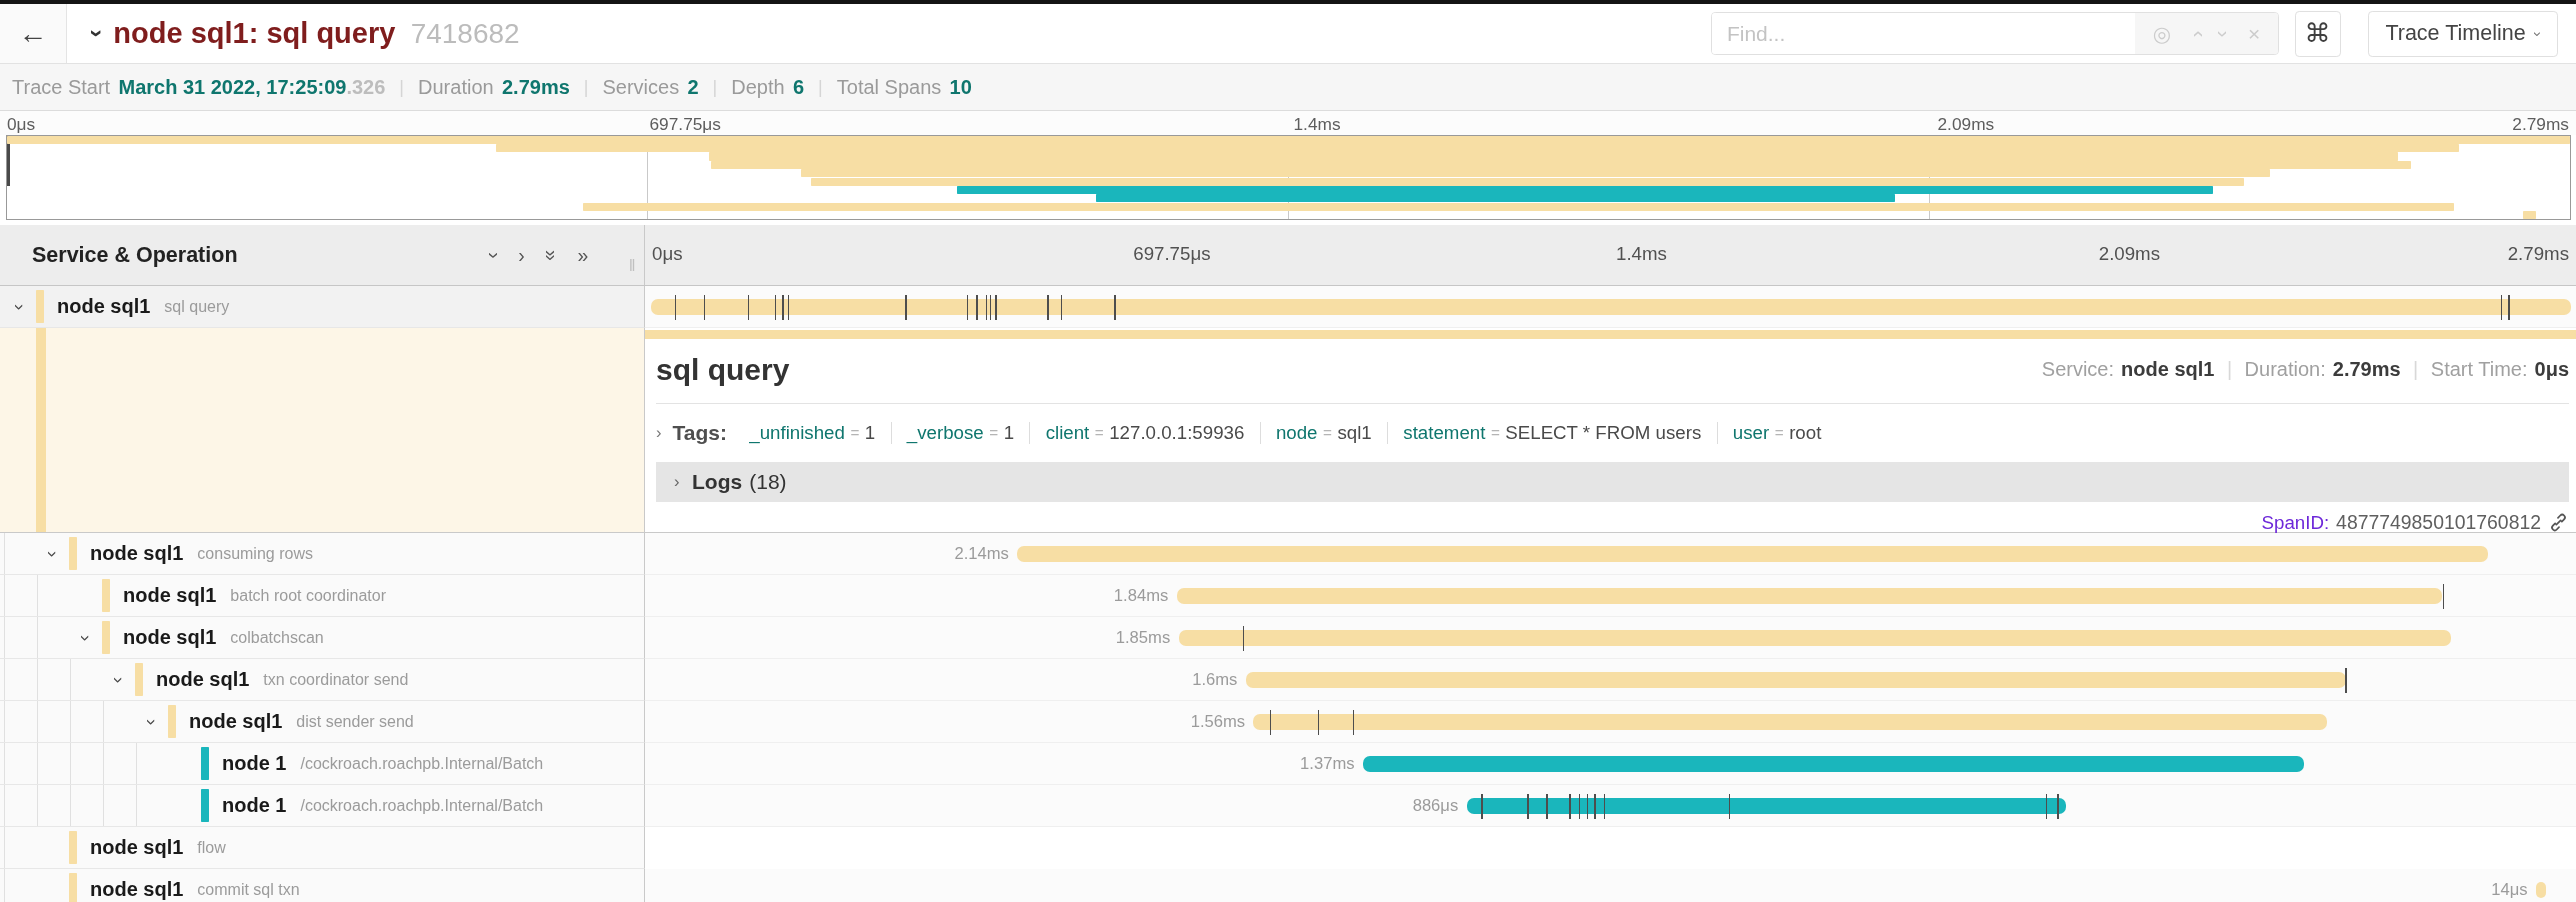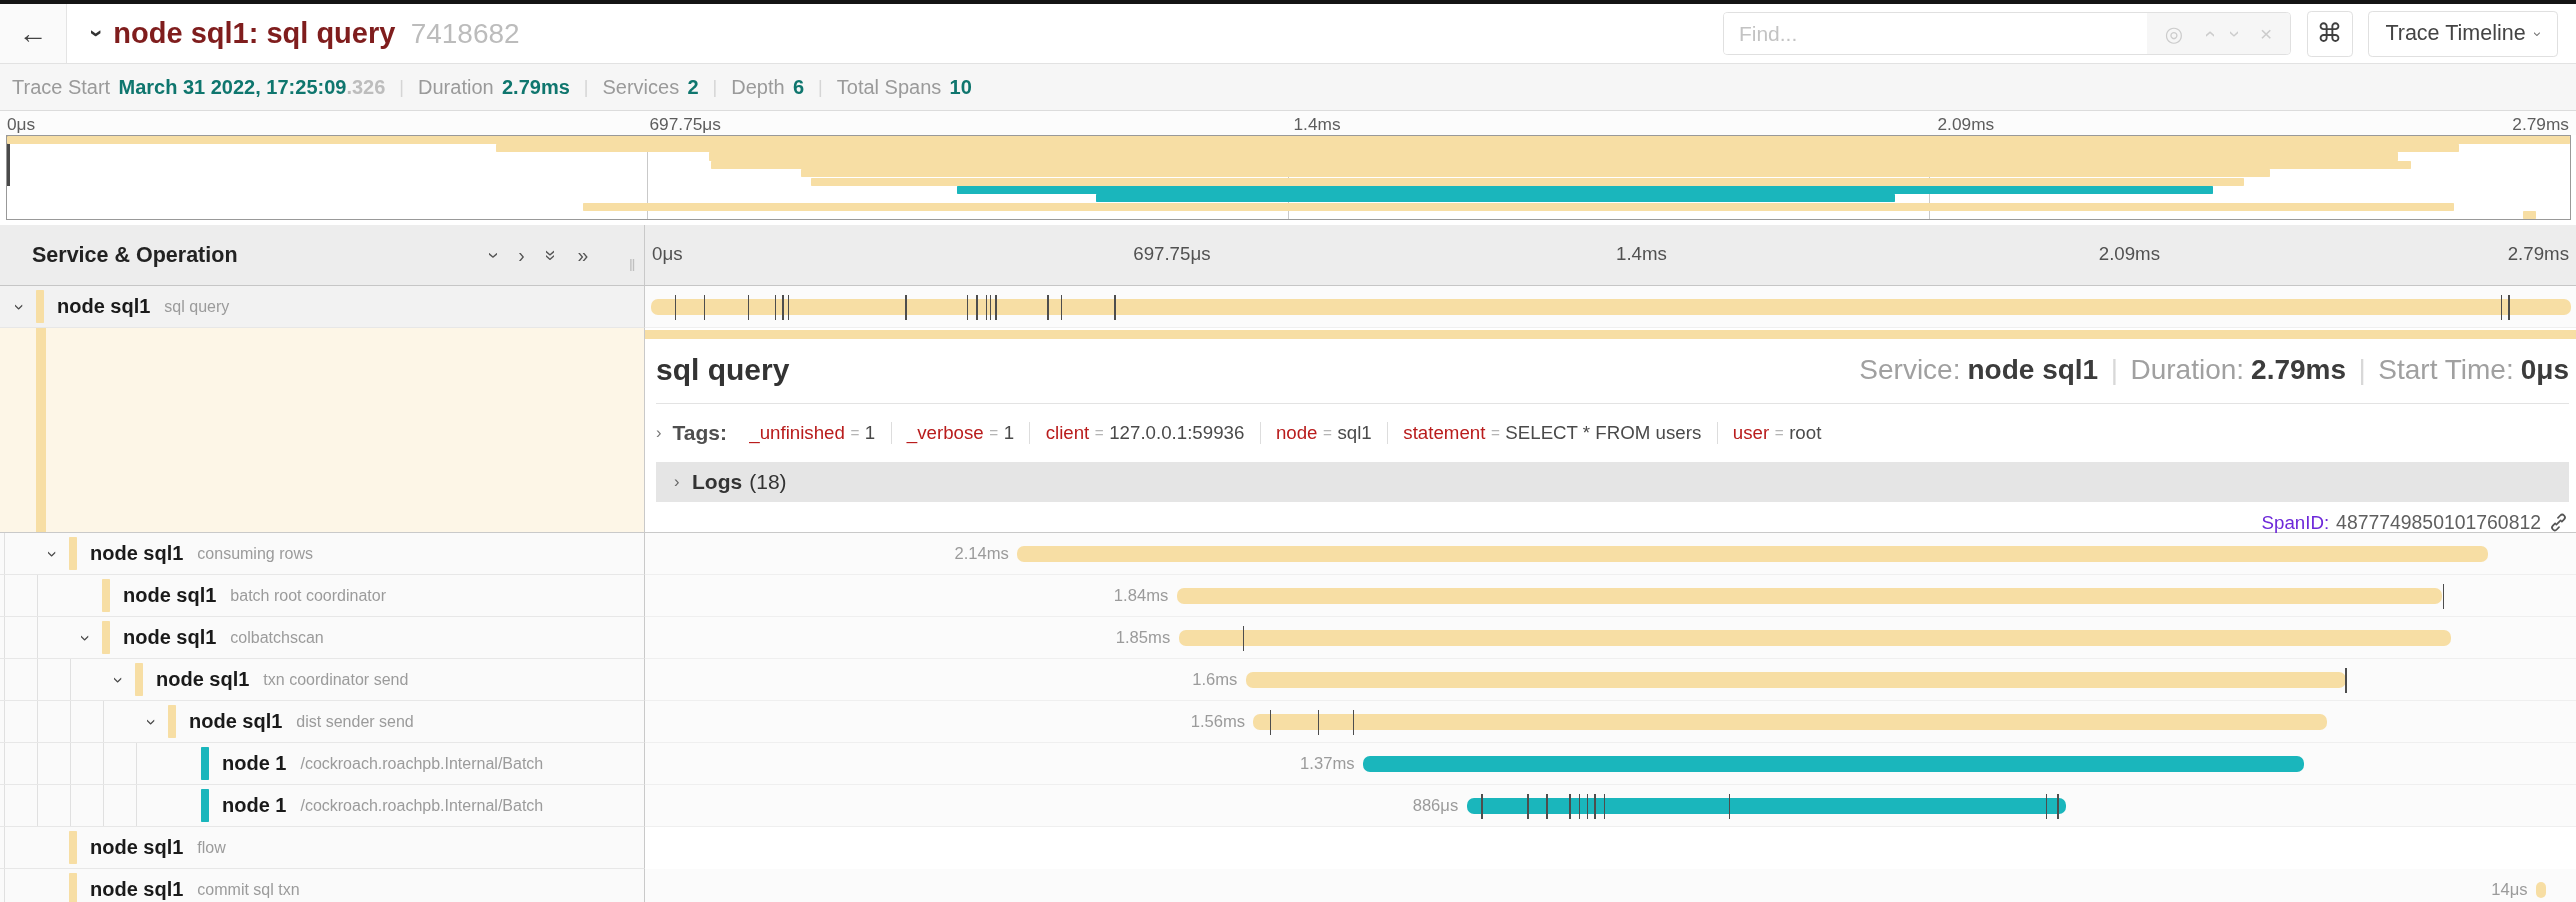--- a/index.html
+++ b/index.html
@@ -24,21 +24,21 @@
   .find-group { display:flex; align-items:stretch; height:43px; border:0.7px solid #e0e0e0;
     border-radius:4.2px; overflow:hidden; background:#fff; }
   .find-input { width:423px; border:none; outline:none; padding:0 15.3px; font-size:21px; color:#444;
     font-family:"Liberation Sans",sans-serif; }
   .find-input::placeholder { color:#c3c3c3; }
   .find-btns { display:flex; align-items:center; gap:21px; padding:0 18px; background:#f6f6f6; }
   .find-btns span { color:#ccc; font-size:21px; cursor:pointer; }
   .kbd-btn { width:46px; height:46px; border:0.7px solid #e0e0e0; border-radius:4.2px; background:#fff;
     display:flex; align-items:center; justify-content:center; font-size:26px; color:#3f3f3f; cursor:pointer; }
   .view-btn { height:46px; border:0.7px solid #e0e0e0; border-radius:4.2px; background:#fff;
-    display:flex; align-items:center; gap:9.7px; padding:0 16.6px; font-size:21.5px; color:#444; cursor:pointer; }
+    display:flex; align-items:center; gap:9.7px; padding:0 16.6px; font-size:21.5px; color:#444; cursor:pointer;margin-left:12px; }
   .view-btn .chev { font-size:15.3px; color:#777; }
 
   
   .meta { height:47px; background:#f6f6f6; border-bottom:0.7px solid #dcdcdc;
     display:flex; align-items:center; padding-left:12px; font-size:20px; }
   .meta .m-item { display:flex; align-items:center; }
   .meta .m-label { color:#9a9a9a; margin-right:8.3px; }
   .meta .m-val { color:#0f766e; font-weight:bold; }
   .meta .m-muted { color:#bdbdbd; font-weight:bold; }
   .meta .m-sep { color:#d5d5d5; margin:0 14px; font-size:18px; }
@@ -90,31 +90,31 @@
 
   
   .detail-row { height:205px; }
   .detail-l { background:var(--cream); border-bottom:0.7px solid #c9c9c9; }
   .detail-l .accent-tall { position:absolute; left:36px; top:0; bottom:0; width:9.7px; background:var(--tan); }
   .detail-r { background:#fff; border-bottom:0.7px solid #c9c9c9; }
   .detail-strip { position:absolute; left:0; right:0; top:1.4px; height:9px; background:var(--tan); }
   .dcard { position:absolute; left:11px; right:7px; top:14px; bottom:0; }
   .dtitle-row { display:flex; align-items:center; height:44px; margin-top:5.5px; }
   .dtitle { font-size:30px; font-weight:bold; color:#333; flex:1; }
-  .dmeta { display:flex; align-items:flex-start; font-size:28px; }
+  .dmeta { display:flex; align-items:flex-start; font-size:20px; }
   .dmeta .k { color:#a0a0a0; margin-right:7px; }
   .dmeta .v { color:#3c3c3c; font-weight:bold; }
   .dmeta .sep { color:#d8d8d8; margin:0 12.5px; }
   .ddivider { height:0.7px; background:#e3e3e3; margin:11px 0 9.7px; }
   .tags-row { display:flex; align-items:center; height:39px; }
   .tags-chev { font-size:16.6px; color:#777; margin-right:11px; }
   .tags-label { font-size:21px; font-weight:bold; color:#4f4f4f; margin-right:7px; }
   .tag { display:flex; align-items:center; padding:0 15.3px; border-left:0.7px solid #ddd; font-size:18.7px; }
   .tag:first-of-type { border-left:none; }
-  .tkey { color:#b91c1c; }
+  .tkey { color:#0f766e; }
   .teq { color:#b5b5b5; font-size:15.3px; margin:0 5.5px; }
   .tval { color:#4a4a4a; }
   .logs-box { margin-top:9.7px; height:40px; background:#e5e5e5; display:flex; align-items:center;
     padding-left:18px; cursor:pointer; }
   .logs-chev { font-size:16.6px; color:#666; margin-right:12.5px; }
   .logs-label { font-size:21px; font-weight:bold; color:#333; }
   .logs-count { font-size:21px; color:#333; margin-left:7px; }
   .spanid-row { display:flex; align-items:center; justify-content:flex-end; height:36px; margin-top:2.8px; gap:7px; }
   .spanid-k { font-size:18.7px; color:#6d28d9; }
   .spanid-v { font-size:19.4px; color:#5f5f5f; }

